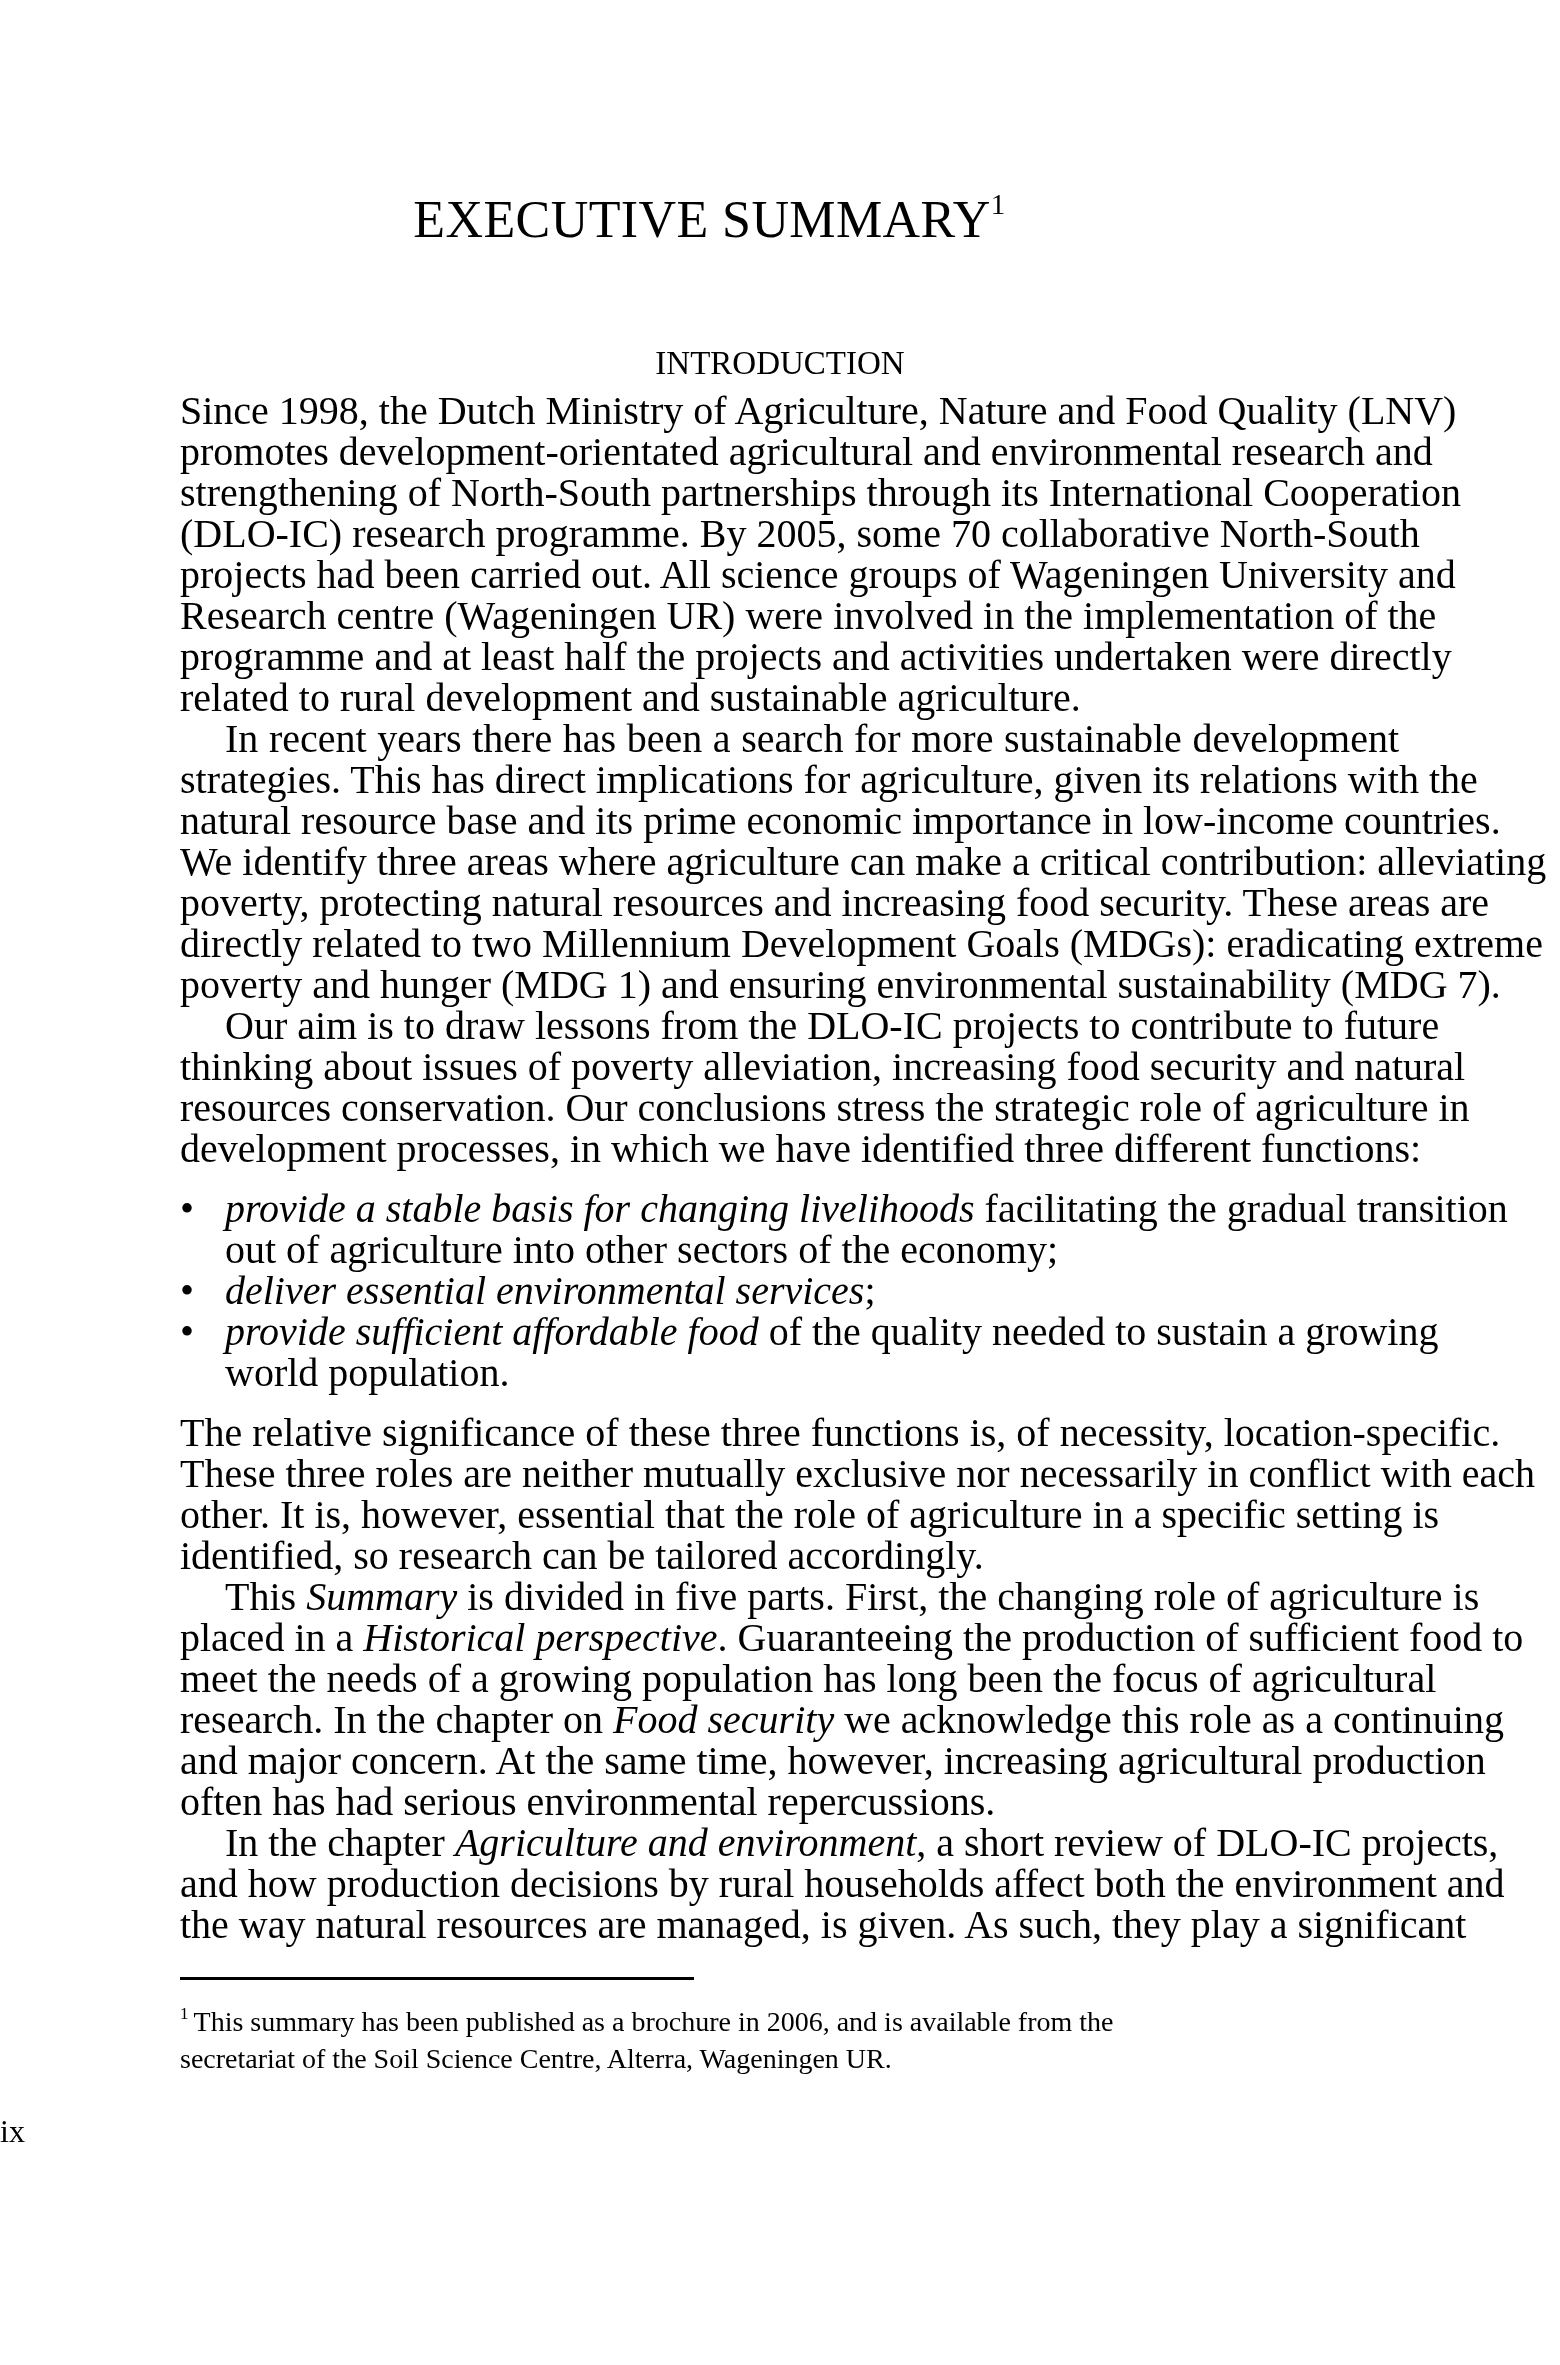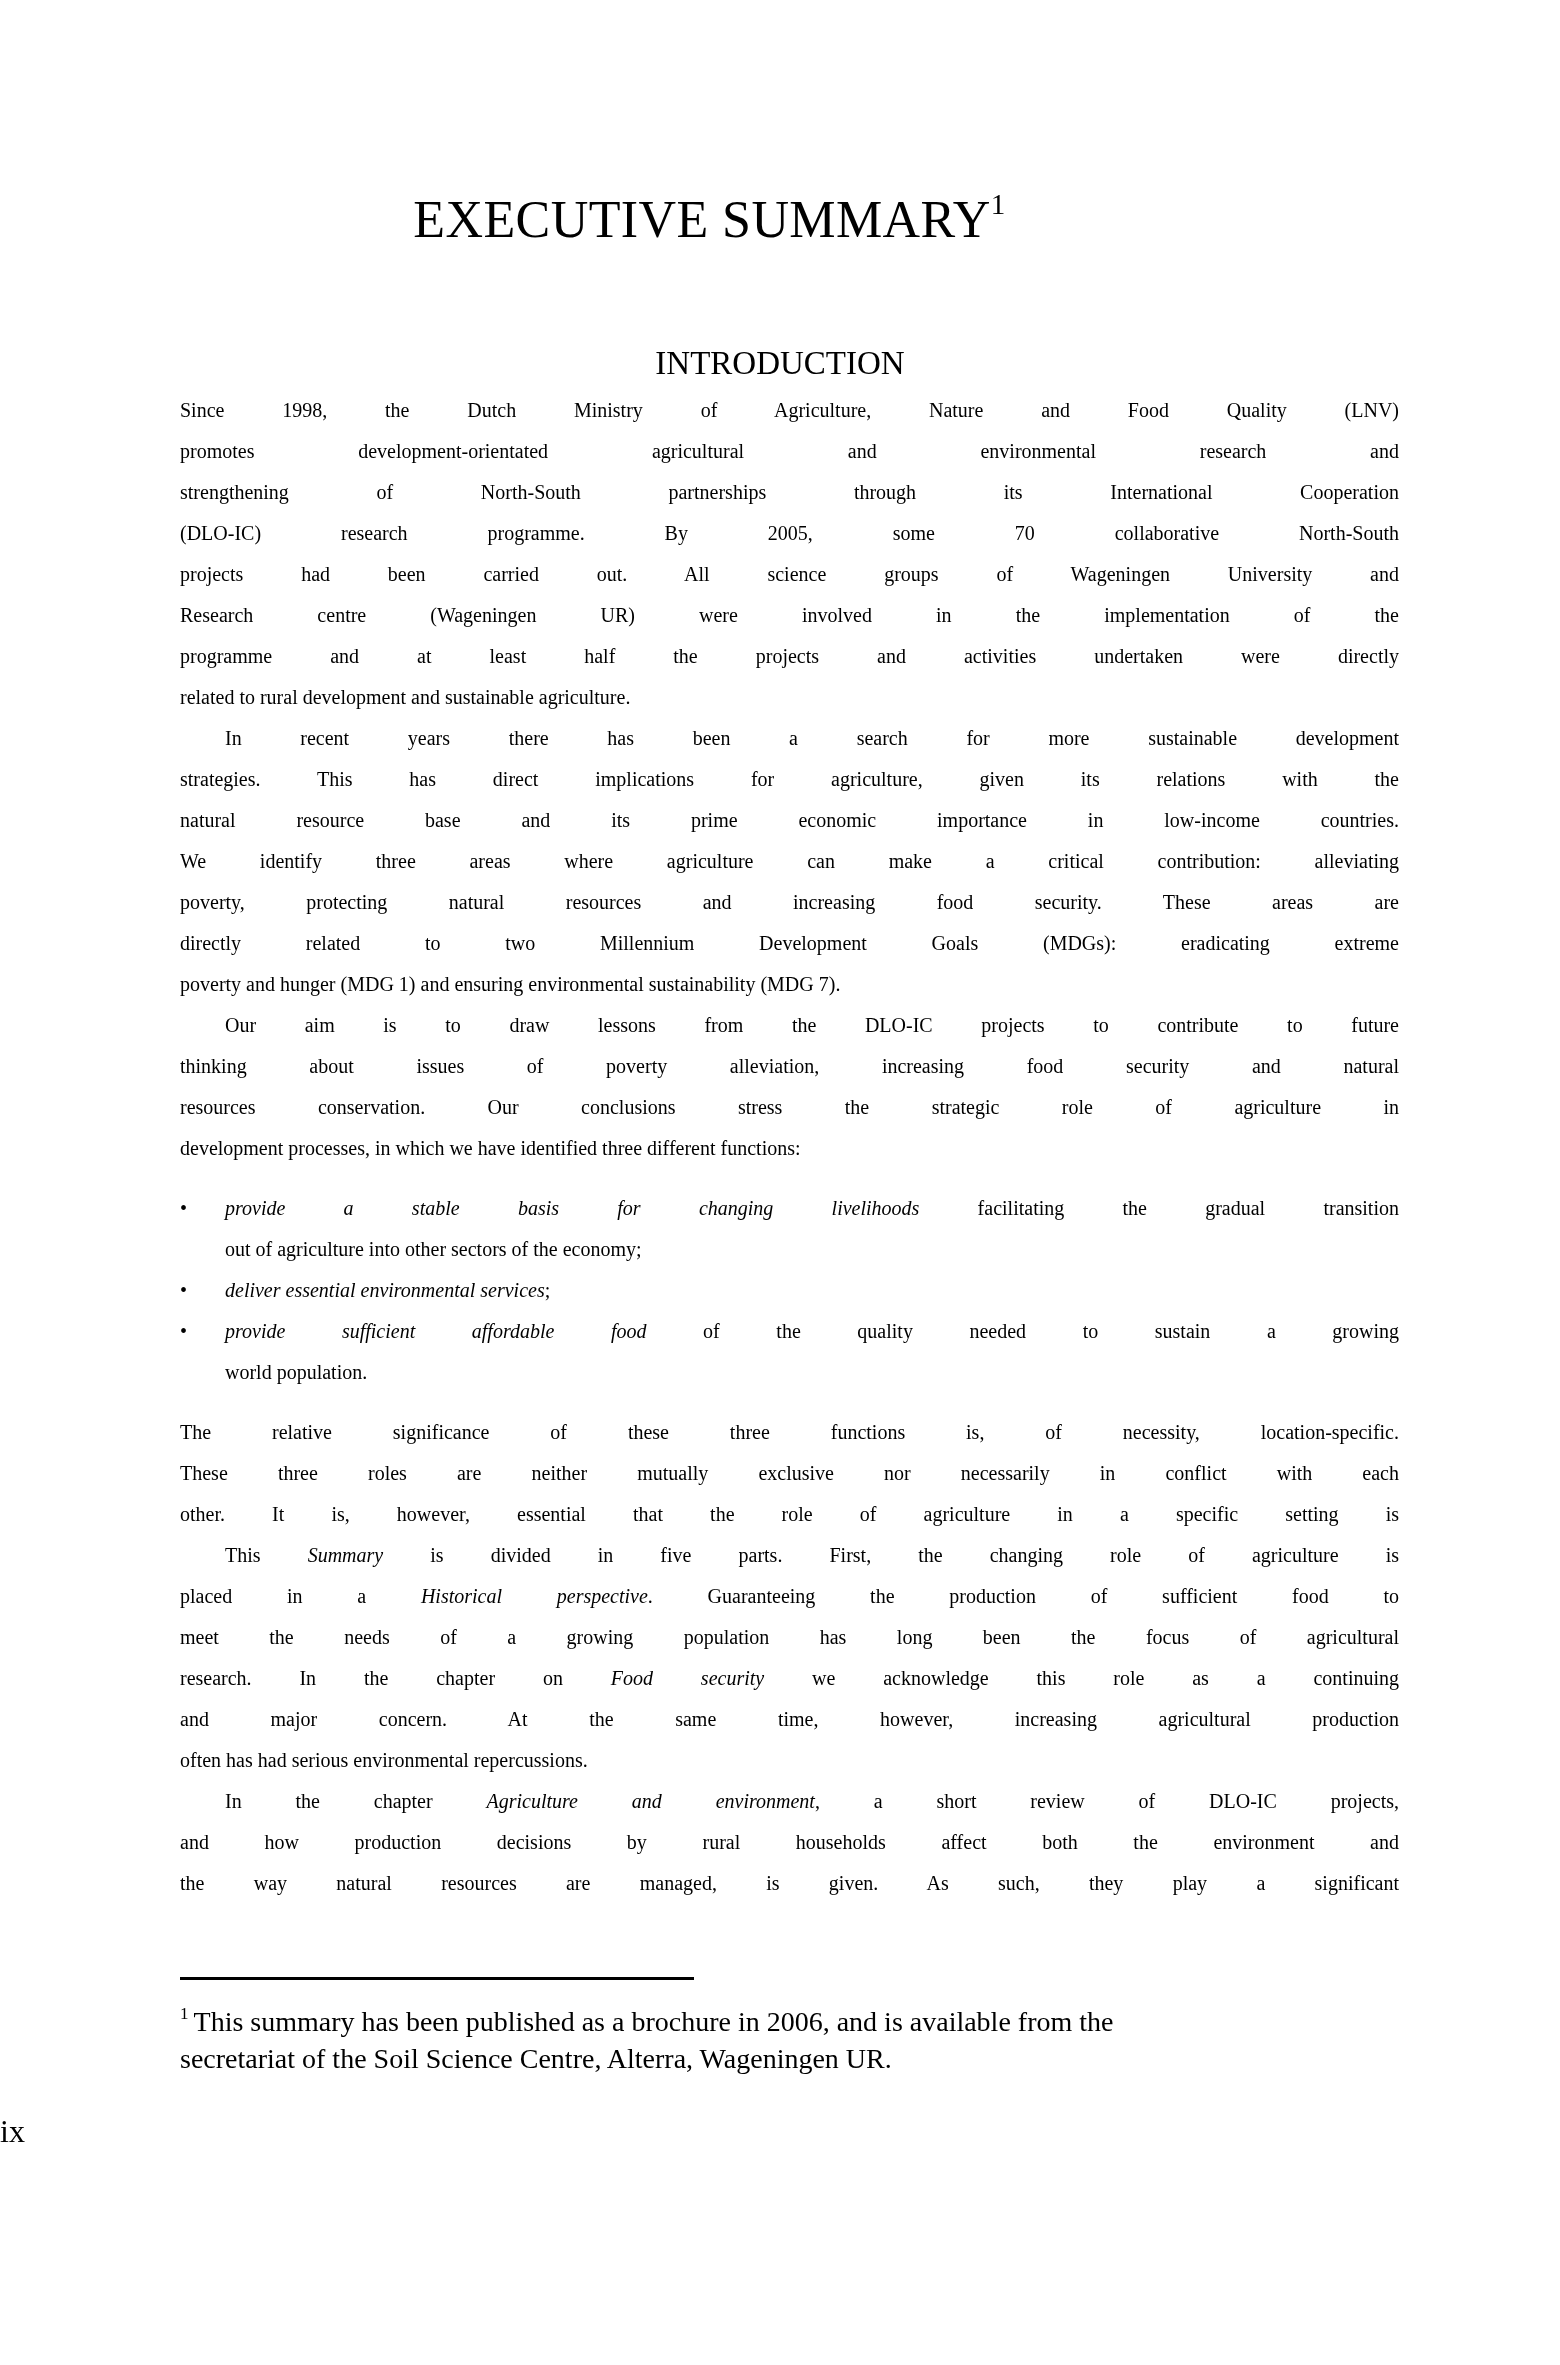--- a/index.html
+++ b/index.html
@@ -4,21 +4,21 @@
 <style>
   html, body { margin: 0; padding: 0; background: #ffffff; }
   body { width: 1560px; height: 2366px; position: relative; overflow: hidden;
          font-family: "Liberation Serif", "DejaVu Serif", serif; color: #000; }
   .page { position: absolute; left: 0; top: 0; width: 1560px; height: 2366px; }
   .title { position: absolute; top: 194px; left: 0; width: 1419px; text-align: center;
            font-size: 52px; letter-spacing: 0.4px; line-height: 1; }
   .title sup { font-size: 29px; vertical-align: 23px; line-height: 0; }
   .section-heading { position: absolute; top: 347px; left: 0; width: 1560px; text-align: center;
            font-size: 33px; line-height: 1; }
-  .body-text { position: absolute; left: 180px; width: 1219px; font-size: 20px; }
+  .body-text { position: absolute; left: 180px; width: 1219px; font-size: 40px; }
   .line { height: 41px; line-height: 41px; white-space: nowrap; text-align: justify;
           text-align-last: justify; }
   .line.last { text-align-last: left; }
   .line.indent { padding-left: 45px; }
   .para { margin: 0; }
   .gap { height: 19px; }
   em { font-style: italic; margin-top: 28px; }
   .bullet-row { position: relative; padding-left: 45px; }
   .bullet-dot { position: absolute; left: 0; top: 0; width: 34px; }
   .footnote-rule { position: absolute; left: 180px; top: 1977px; width: 514px; height: 2.6px; background: #000; }
@@ -85,20 +85,21 @@
         <div class="line last">world population.</div>
       </div>
     </div>
 
     <div class="gap"></div>
 
     <div class="para">
       <div class="line">The relative significance of these three functions is, of necessity, location-specific.</div>
       <div class="line">These three roles are neither mutually exclusive nor necessarily in conflict with each</div>
       <div class="line">other. It is, however, essential that the role of agriculture in a specific setting is</div>
+      <div class="line last">identified, so research can be tailored accordingly.</div>
     </div>
 
     <div class="para">
       <div class="line indent"><span>This </span><em>Summary</em><span> is divided in five parts. First, the changing role of agriculture is</span></div>
       <div class="line"><span>placed in a </span><em>Historical perspective</em><span>. Guaranteeing the production of sufficient food to</span></div>
       <div class="line">meet the needs of a growing population has long been the focus of agricultural</div>
       <div class="line"><span>research. In the chapter on </span><em>Food security</em><span> we acknowledge this role as a continuing</span></div>
       <div class="line">and major concern. At the same time, however, increasing agricultural production</div>
       <div class="line last">often has had serious environmental repercussions.</div>
     </div>

